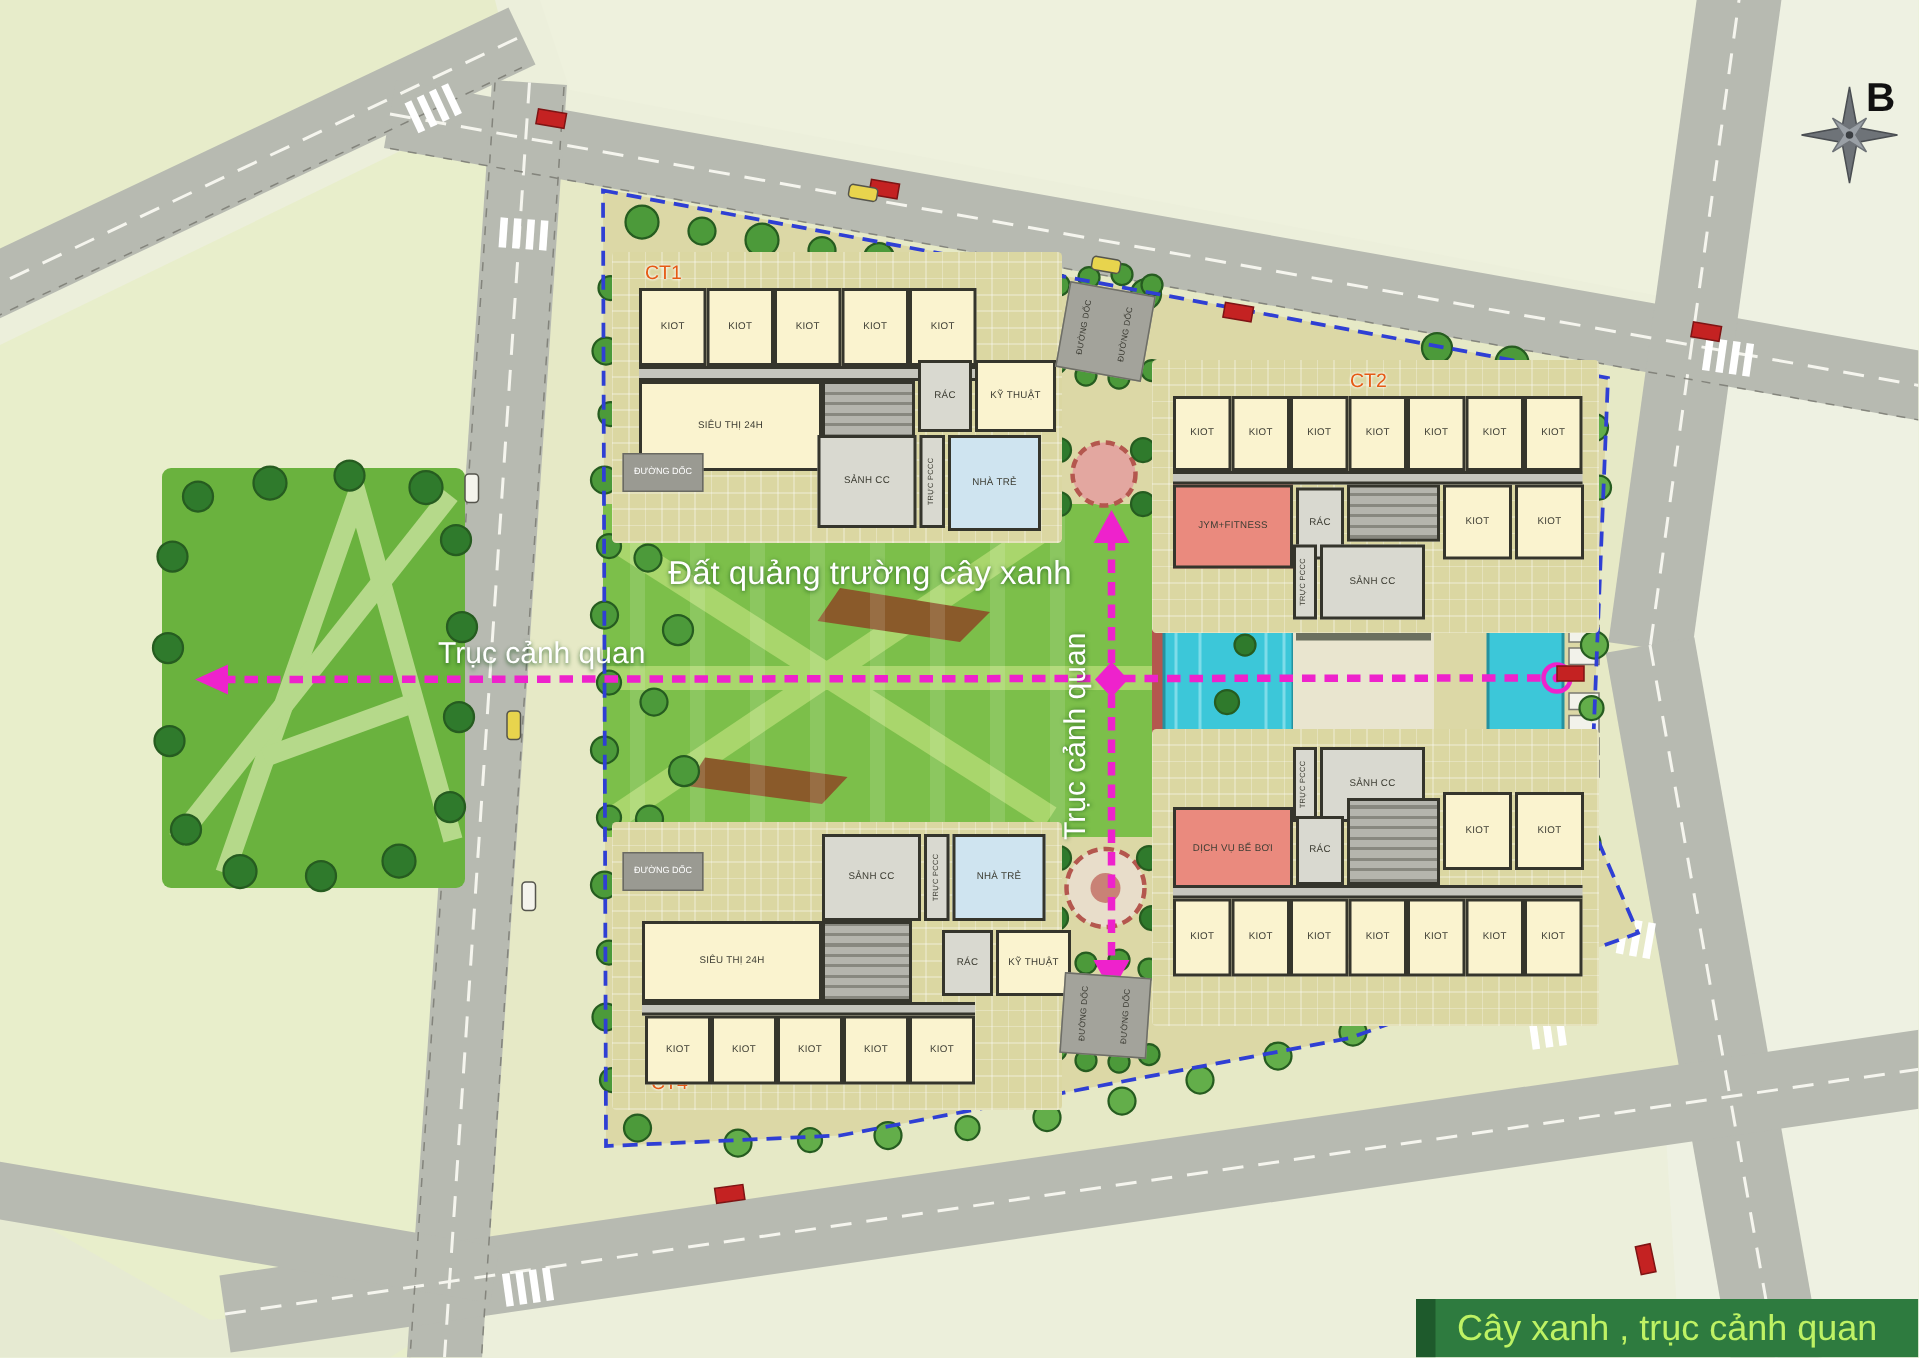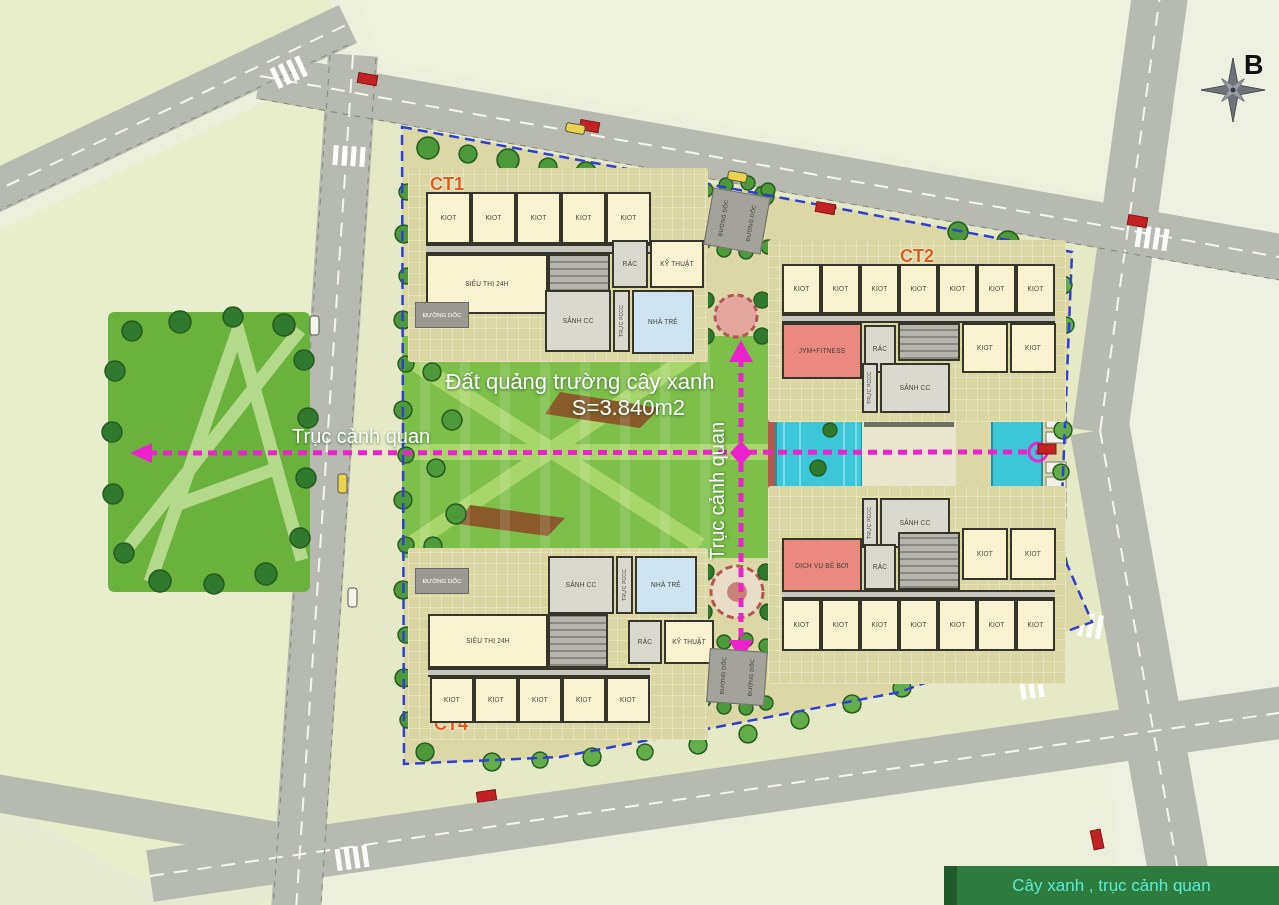--- a/index.html
+++ b/index.html
@@ -10,28 +10,28 @@
                         repeating-linear-gradient(90deg,rgba(255,255,255,.28) 0 1px,transparent 1px 11px);
        border-radius:3px;}
   .room{position:absolute;background:#faf3cf;border:2px solid #35352c;display:flex;align-items:center;justify-content:center;box-sizing:border-box;}
   .room-label{font-size:6.5px;color:#3d3d33;letter-spacing:.2px;text-align:center;line-height:1.1;}
   .gray{background:#d9d9d0;}
   .core{background:#b5b5ad;background-image:repeating-linear-gradient(0deg,#88887f 0 2px,transparent 2px 7px);}
   .red{background:#ea8a7e;}
   .blue{background:#cfe4f0;}
   .corridor{position:absolute;background:#c6c6bd;border-top:2px solid #35352c;border-bottom:2px solid #35352c;box-sizing:border-box;}
   .vtext{writing-mode:vertical-rl;transform:rotate(180deg);}
-  .ct-label{position:absolute;font-size:18px;font-weight:bold;color:#e55a14;text-shadow:0 0 2px #fff,0 0 2px #fff;}
+  .ct-label{position:absolute;font-size:13px;font-weight:normal;color:#e55a14;text-shadow:0 0 2px #fff,0 0 2px #fff;}
   .map-label{position:absolute;color:#fff;font-size:20px;text-shadow:0 1px 3px rgba(20,80,20,.75);white-space:nowrap;}
   .ramp{position:absolute;background:#a3a39b;border:1px solid #6e6e66;display:flex;align-items:center;justify-content:space-around;}
   .ramp .room-label{color:#3a3a32;font-size:5.5px;}
   .ramp-plate{position:absolute;background:#9a9a92;border:1px solid #6a6a62;color:#fff;font-size:6px;display:flex;align-items:center;justify-content:center;}
   #legend{position:absolute;left:944px;top:866px;width:335px;height:39px;background:#2e7b3f;display:flex;align-items:center;justify-content:center;}
   #legend .edge{position:absolute;left:0;top:0;width:13px;height:39px;background:#1e5a2c;}
-  #legend span{color:#5eead4;font-size:17px;}
+  #legend span{color:#bef264;font-size:24px;}
   #compass-b{position:absolute;left:1244px;top:50px;font-size:27px;color:#111;font-weight:bold;}
 </style>
 </head>
 <body>
 
 <div id="stage">
 
 <svg width="1279" height="905" viewBox="0 0 1279 905">
 
   <rect x="0" y="0" width="1279" height="905" fill="#ecefdb"></rect>
@@ -509,21 +509,20 @@
 <div class="ramp" style="left:708px;top:650px;width:56px;height:52px;transform:rotate(4deg);">
   <span class="room-label vtext">ĐƯỜNG DỐC</span>
   <span class="room-label vtext">ĐƯỜNG DỐC</span>
 </div>
 
 <div class="map-label" style="left:168px;top:382px;width:180px;text-align:center;font-size:22px;">
 </div>
 <div class="map-label" style="left:292px;top:425px;">Trục cảnh quan</div>
 <div class="map-label" style="left:430px;top:369px;width:300px;text-align:center;font-size:22px;">
   <div>Đất quảng trường cây xanh</div>
-  <div style="text-align:right;padding-right:45px;">S=3.840m2</div>
 </div>
 <div class="map-label vtext" style="left:706px;top:400px;height:160px;font-size:20px;">Trục cảnh quan</div>
 
 <div id="compass-b">B</div>
 
 <div id="legend">
   <div class="edge"></div>
   <span>Cây xanh , trục cảnh quan</span>
 </div>
 

